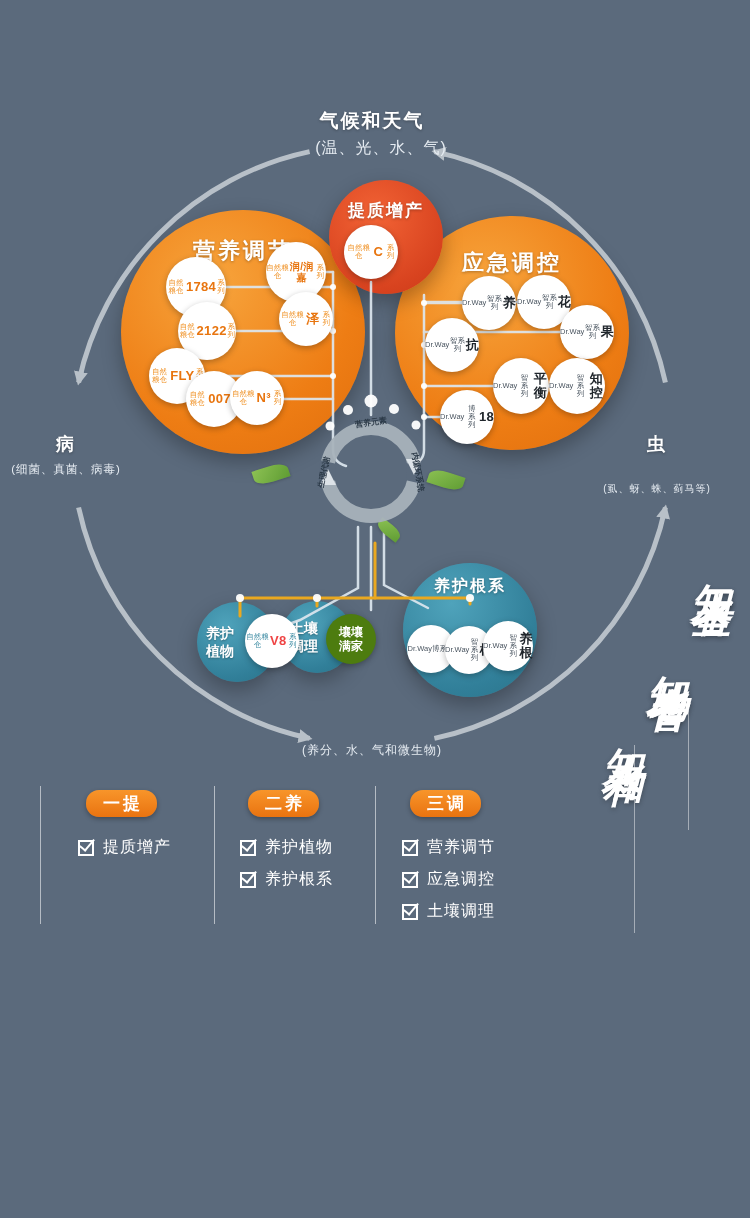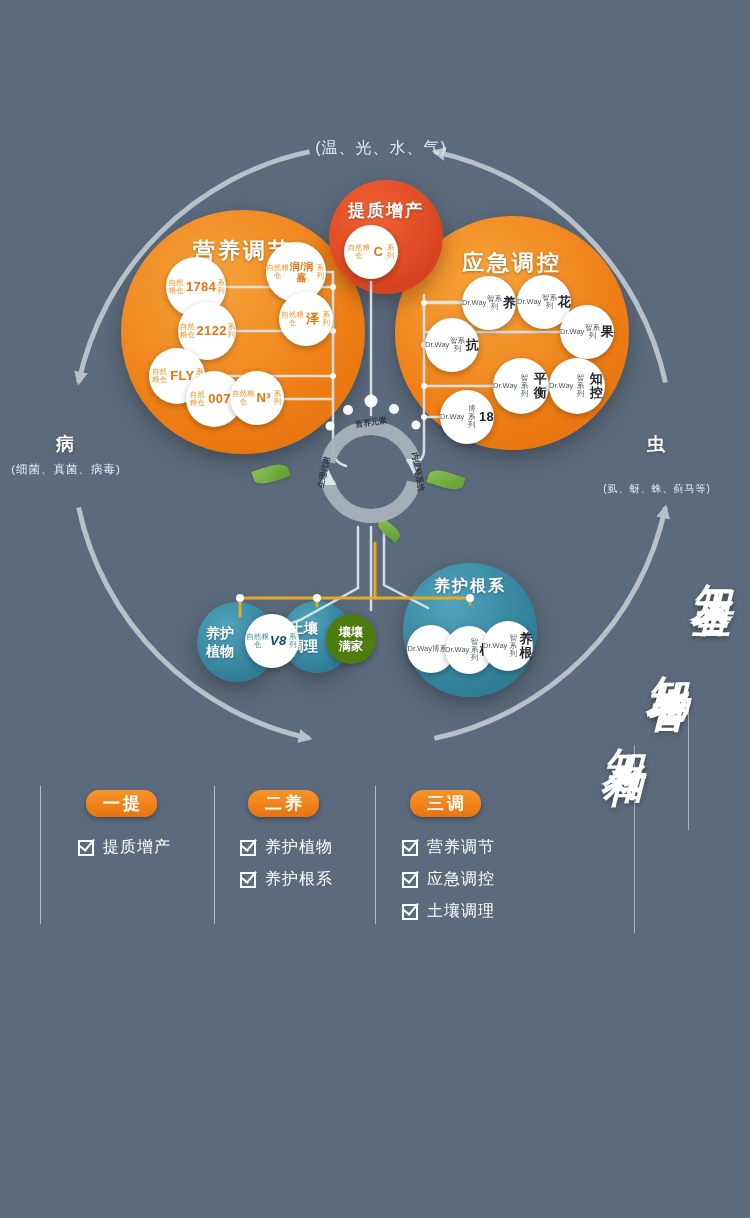--- a/index.html
+++ b/index.html
@@ -36,21 +36,21 @@
     display:flex;flex-direction:row;align-items:center;justify-content:center;
     text-align:center;line-height:1.1;box-shadow:0 2px 6px rgba(0,0,0,.28);}
   .pt{font-size:7.5px;}
   .pm{font-size:13px;font-weight:700;letter-spacing:.3px;}
   .pm-sm{font-size:10px;}
   .pc-o .pt{color:#f09226;}
   .pc-o .pm{color:#e8750f;}
   .pc-d .pt{color:#4a5560;}
   .pc-d .pm{color:#20262c;}
   .pc-t .pt{color:#3a8aa2;}
-  .pc-t .pm{color:#0c4a6e;font-style:italic;}
+  .pc-t .pm{color:#ef4444;}
   .rang{position:absolute;left:326px;top:614px;width:50px;height:50px;border-radius:50%;
     background:#4d7c0f;display:flex;align-items:center;justify-content:center;
     box-shadow:0 2px 6px rgba(0,0,0,.3);}
   .rang span{display:block;width:30px;color:#fff;font-weight:700;font-size:12px;line-height:1.2;text-align:center;}
 
   
   .hub{position:absolute;left:316px;top:417px;width:110px;height:110px;}
   .hub-center{position:absolute;left:19px;top:19px;width:72px;height:72px;background:#fff;border-radius:50%;
     display:flex;flex-direction:column;align-items:center;justify-content:center;
     box-shadow:0 2px 7px rgba(0,0,0,.25);}
@@ -289,25 +289,27 @@
     <span class="pt">Dr.Way</span>
     <span class="pt">智系列</span>
     <span class="pm">根</span>
   </div>
   <div class="pc pc-d" style="left:483px;top:621px;--d:50px">
     <span class="pt">Dr.Way</span>
     <span class="pt">智系列</span>
     <span class="pm">养根</span>
   </div>
 
+  <div class="cy-title" style="left:272px;top:108px;width:200px;font-size:19px">气候和天气</div>
   <div class="cy-sub" style="left:281px;top:138px;width:200px;font-size:16px">(温、光、水、气)</div>
 
   <div class="cy-title" style="left:627px;top:432px;width:60px;font-size:18px">虫</div>
   <div class="cy-sub" style="left:572px;top:482px;width:170px;font-size:10px">(虱、蚜、蛛、蓟马等)</div>
 
+  <div class="cy-sub" style="left:262px;top:742px;width:220px;font-size:12px">(养分、水、气和微生物)</div>
 
   <div class="cy-title" style="left:36px;top:432px;width:60px;font-size:18px">病</div>
   <div class="cy-sub" style="left:-14px;top:462px;width:160px;font-size:11.5px">(细菌、真菌、病毒)</div>
 
   <div class="vline" style="left:40px"></div>
   <div class="vline" style="left:214px"></div>
   <div class="vline" style="left:375px"></div>
 
   <div class="leg-col" style="left:74px">
     <div class="leg-btn">一提</div>

